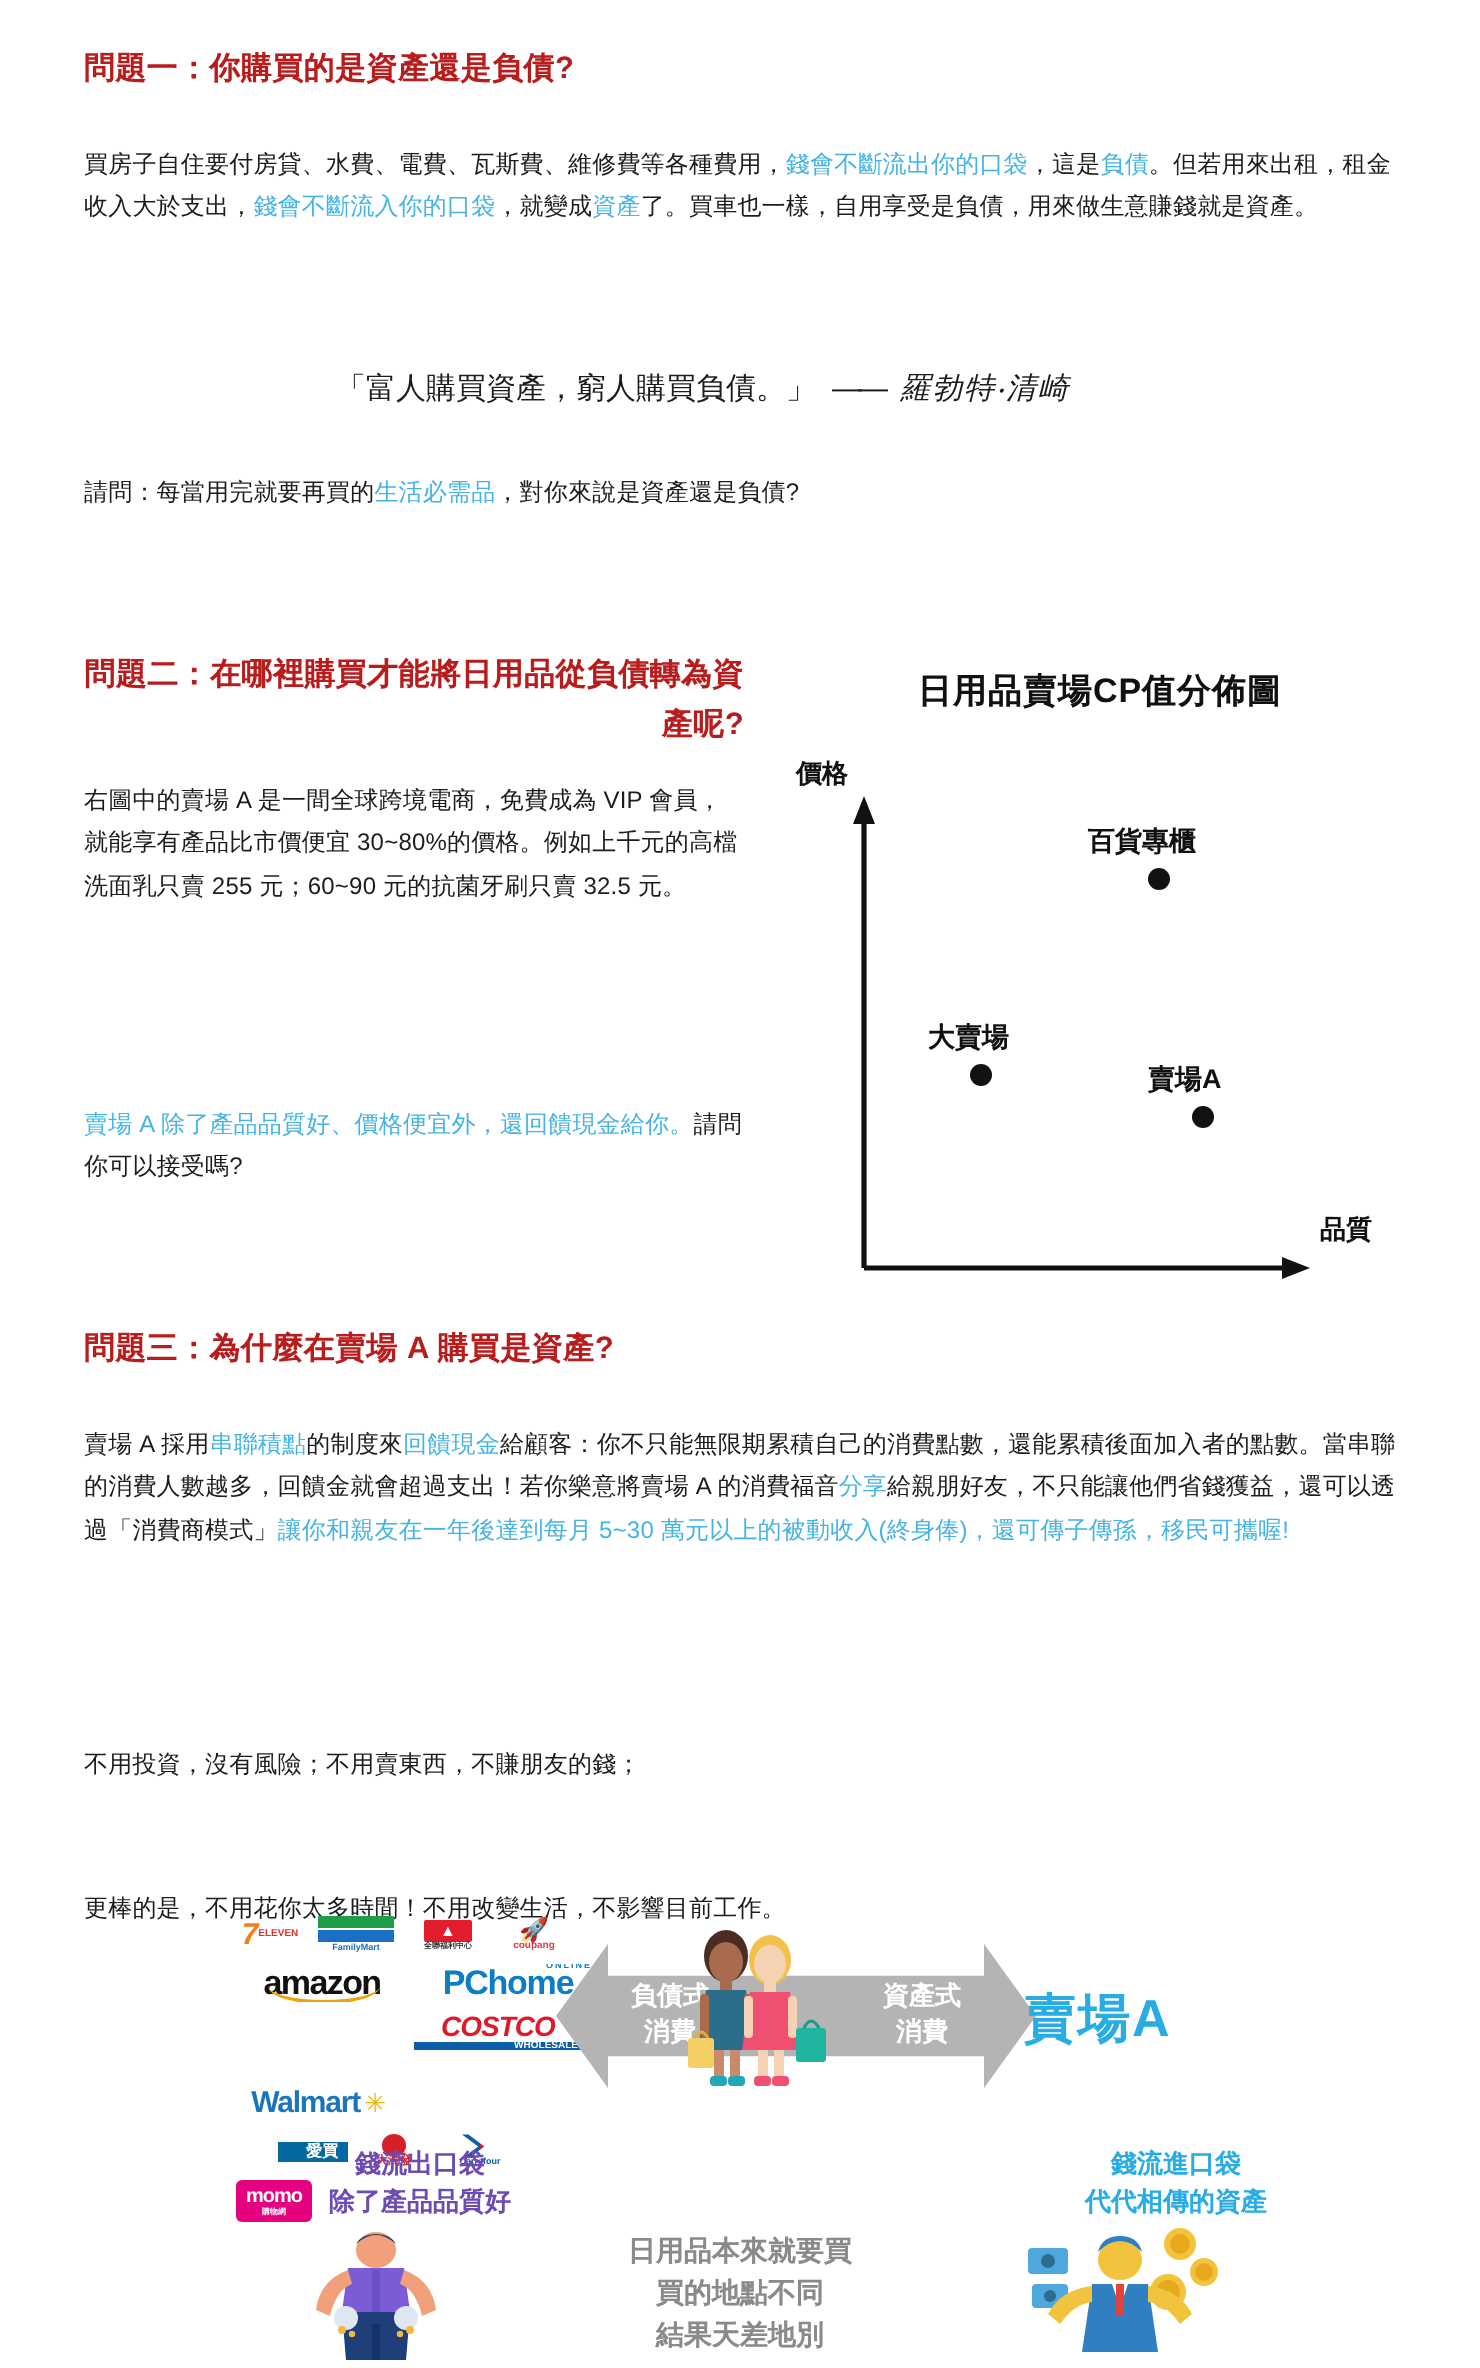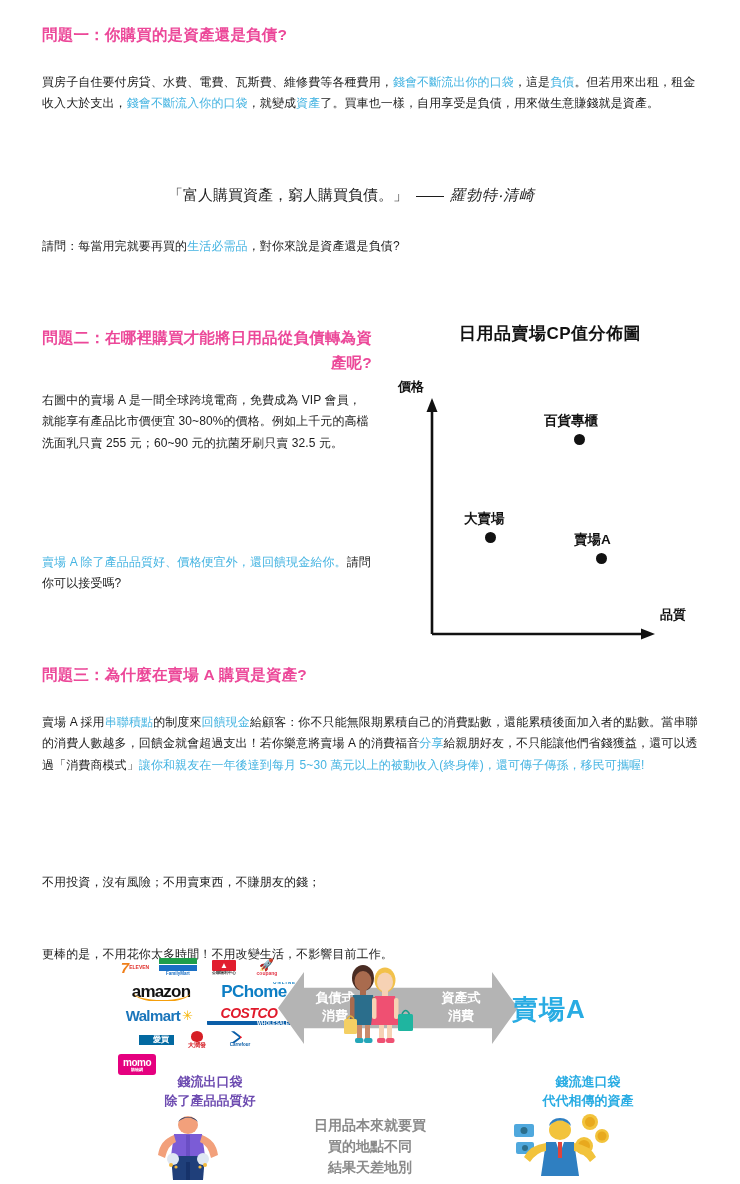--- a/index.html
+++ b/index.html
@@ -22,21 +22,21 @@
     padding: 0;
   }
 
   
   .q-head {
     position: absolute;
     font-size: 15.5px;
     font-weight: bold;
     letter-spacing: 0.2px;
     line-height: 1.62;
-    color: #ec4899;
+    color: #b91c1c;
   }
   .para {
     position: absolute;
     font-size: 12px;
     line-height: 1.78;
     letter-spacing: 0.1px;
     color: #1c1c1c;
   }
   .blue { color: #45b4e2; }
   .quote {
@@ -55,21 +55,21 @@
   
   .chart-wrap {
     position: absolute;
     left: 400px;
     top: 322px;
     width: 300px;
     height: 320px;
   }
   .chart-title {
     position: absolute;
-    left: 0; top: 0;
+    left: 0; top: 12px;
     width: 300px;
     text-align: center;
     font-size: 17px;
     font-weight: bold;
     letter-spacing: 0.5px;
     color: #111;
   }
   .chart-svg { position: absolute; left: 0; top: 28px; }
   .axis-label {
     position: absolute;
@@ -131,21 +131,21 @@
   .lg-px { width: 40px; flex-direction:column; }
   .lg-px .box { width:24px;height:11px;background:#e11d2e;color:#fff;font-size:8px;display:flex;align-items:center;justify-content:center;border-radius:1px;}
   .lg-px .cap { font-size:4px;color:#333; }
   .lg-cp { width: 34px; color:#e3394a; font-size:5px; flex-direction:column;}
   .lg-cp .rk { font-size:12px; }
   .lg-amazon { width: 86px; color:#111; font-size:17px; letter-spacing:-0.8px; position:relative;}
   .lg-amazon .smile { position:absolute; left:16px; bottom:-1px; width:56px; height:7px;
       border-bottom:2.5px solid #f59e0b; border-radius:0 0 50% 50%/0 0 100% 100%; }
   .lg-pchome { width: 88px; color:#0d7ec4; font-size:17px; letter-spacing:-0.6px; position:relative;}
   .lg-pchome .on { position:absolute; right:2px; top:-1px; font-size:4.5px; letter-spacing:1px; color:#0d7ec4;}
-  .lg-walmart { width: 82px; color:#1a75bb; font-size:15px; letter-spacing:-0.6px;}
+  .lg-walmart { width: 82px; color:#1a75bb; font-size:15px; letter-spacing:-0.6px;margin-top:36px;}
   .lg-walmart .spark { color:#f5b301; font-size:13px; margin-left:2px;}
   .lg-costco { width: 86px; flex-direction:column; gap:1px;}
   .lg-costco .t { color:#e01a2b; font-size:14px; letter-spacing:-0.5px; font-style:italic;}
   .lg-costco .b { width:84px;height:6px;background:#0b5ea8;color:#fff;font-size:5px;display:flex;align-items:center;justify-content:flex-end;padding-right:2px;box-sizing:border-box;}
   .lg-amart { width: 56px; color:#e3192b; font-size:9px; position:relative;}
   .lg-amart .man { color:#16a34a; font-size:15px; margin-right:1px;}
   .lg-amart .zh { background:#0369a1; color:#fff; padding:1px 14px; font-size:8px;margin-left:44px;}
   .lg-rt { width: 34px; color:#d61f26; font-size:6px; flex-direction:column;}
   .lg-rt .cir { width:12px;height:11px;background:#d61f26;border-radius:50% 50% 45% 45%;}
   .lg-carrefour { width: 40px; flex-direction:column;}

